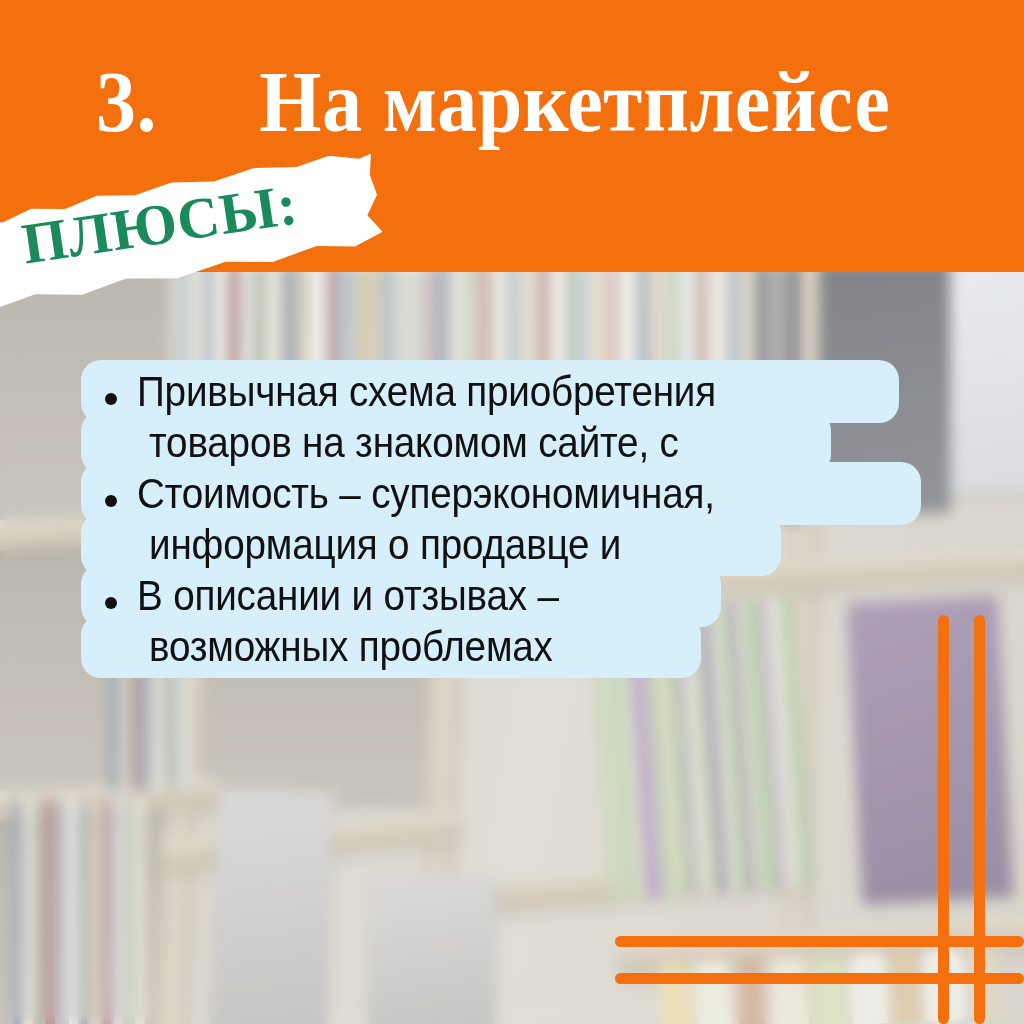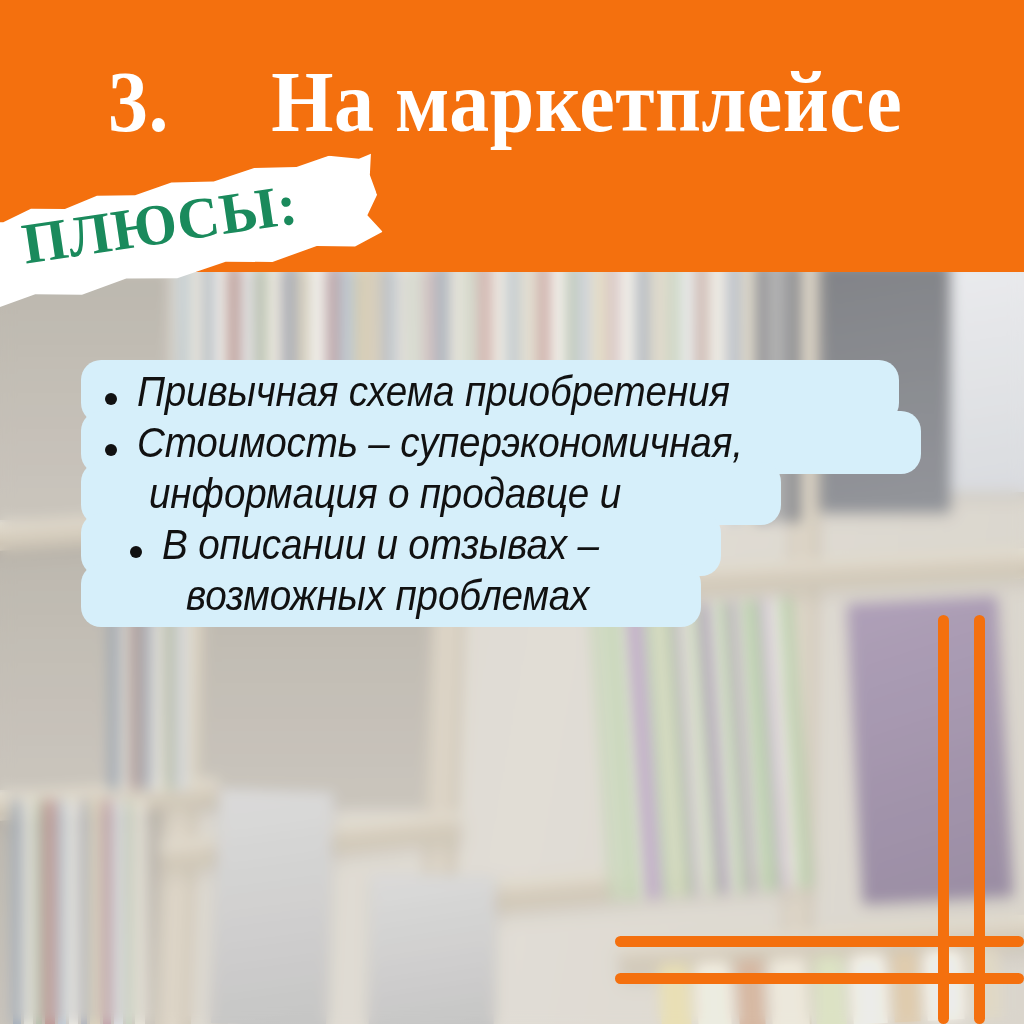--- a/index.html
+++ b/index.html
@@ -9,21 +9,20 @@
   body {
     font-family: "Liberation Sans", sans-serif;
   }
 
   #slide {
     position: relative;
     width: 1024px;
     height: 1024px;
     overflow: hidden;
     background: #e5e5e5;
-    text-align: center;
   }
 
   
   .photo {
     position: absolute;
     inset: 0;
     overflow: hidden;
     filter: saturate(0.62) brightness(1.1) contrast(0.85);
   }
   .photo-base {
@@ -140,21 +139,20 @@
     top: 366px;
     width: 850px;
   }
   .bullet-row {
     display: flex;
     align-items: flex-start;
     position: relative;
   }
   .bullet-lines {
     display: block;
-    font-style: italic;
   }
   .line {
     display: block;
     position: relative;
     height: 51px;
     white-space: nowrap;
   }
   .line .hl {
     position: absolute;
     left: -24px;
@@ -359,20 +357,24 @@
   </div>
 
   <div class="bullets">
 
     <div class="bullet-row">
       <div class="bullet-lines">
         <span class="line">
           <span class="hl" style="width:818px;"></span>
           <span class="dot"></span><span class="txt">Привычная схема приобретения</span>
         </span>
+        <span class="line indent">
+          <span class="hl" style="width:750px;"></span>
+          <span class="txt">товаров на знакомом сайте, с</span>
+        </span>
       </div>
     </div>
 
     <div class="bullet-row">
       <div class="bullet-lines">
         <span class="line">
           <span class="hl" style="width:840px;"></span>
           <span class="dot"></span><span class="txt">Стоимость – суперэкономичная,</span>
         </span>
       </div>

